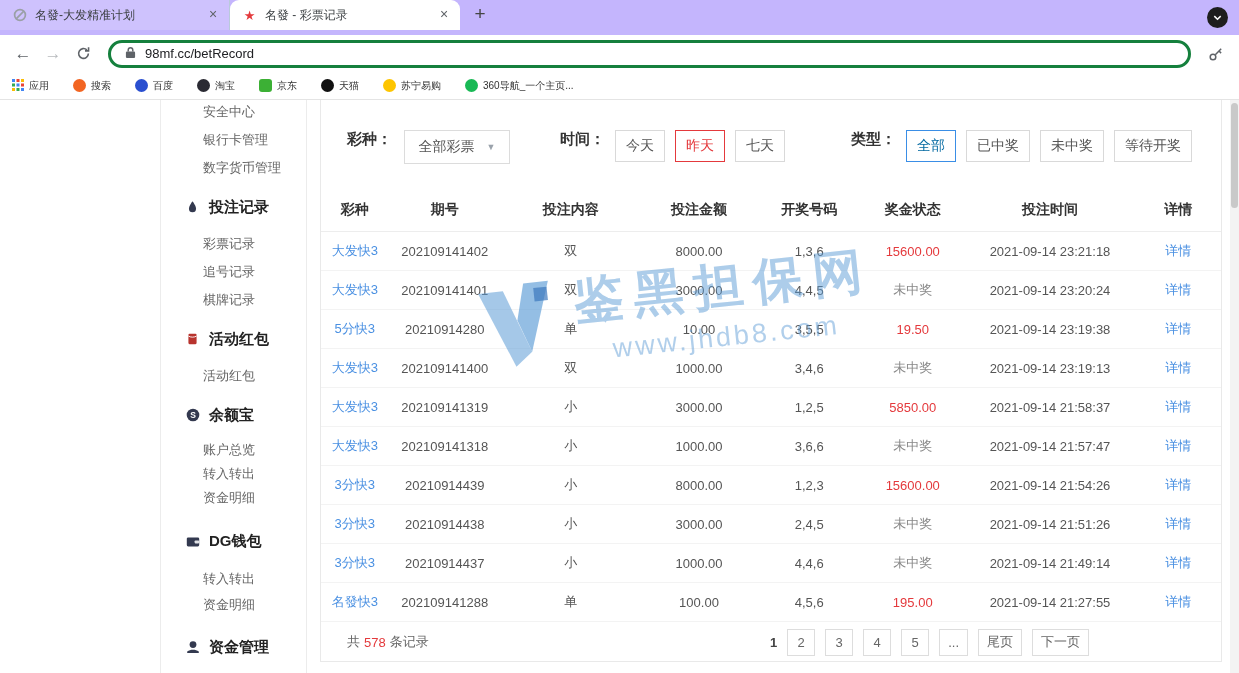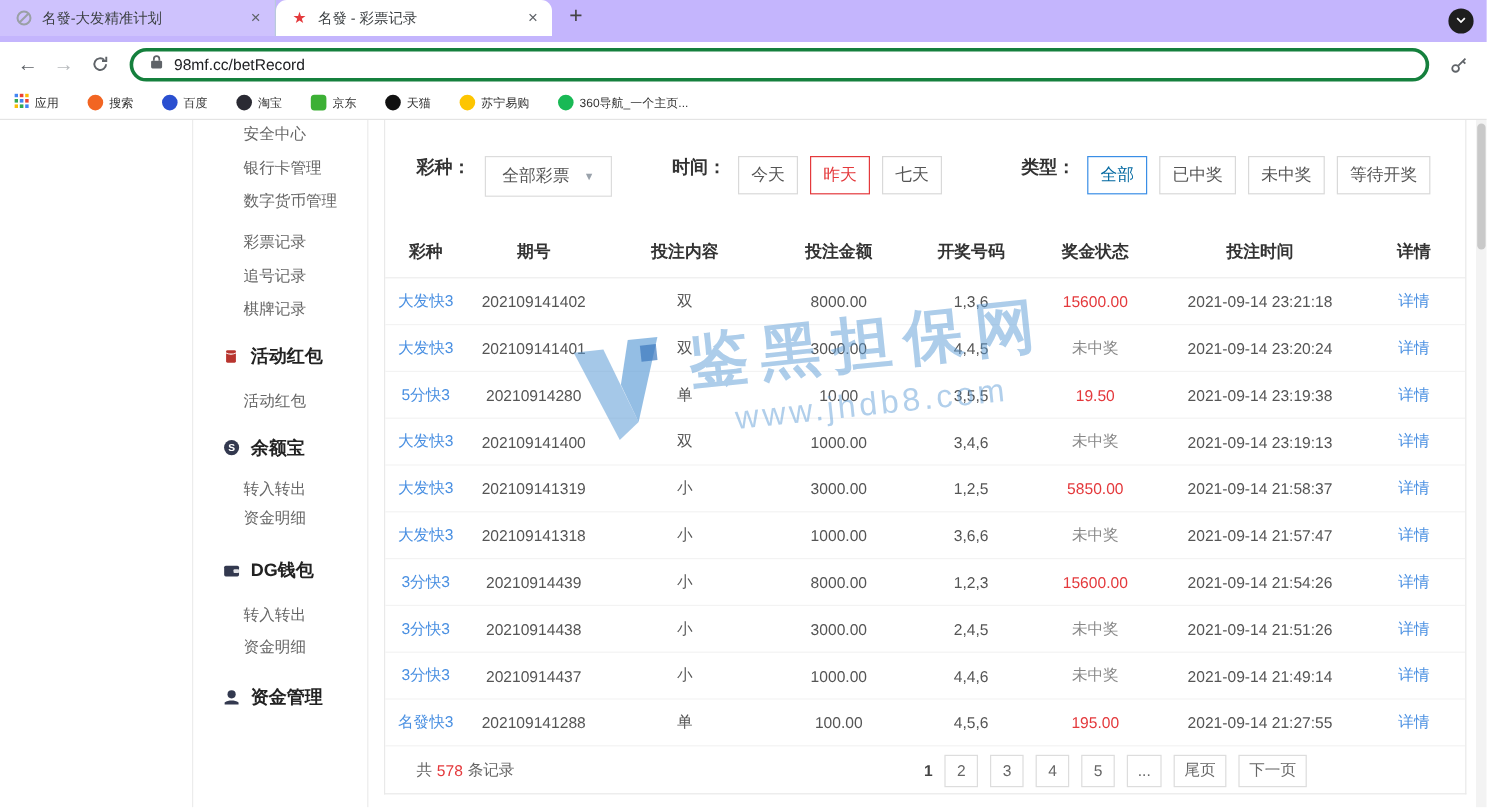--- a/index.html
+++ b/index.html
@@ -171,20 +171,28 @@
   </div>
 </div>
 
 <div class="page">
 
   <div class="sidebar">
     <div class="side-sub" style="margin-top:-2px"><span>安全中心</span></div>
     <div class="side-sub"><span>银行卡管理</span></div>
     <div class="side-sub"><span>数字货币管理</span></div>
 
+    <div class="side-header">
+      <span class="sicon">
+        <svg width="13" height="14" viewBox="0 0 14 14">
+            <path d="M7 0.8C7 0.8 3.2 5.8 3.2 8.8a3.8 3.8 0 0 0 7.6 0C10.8 5.8 7 0.8 7 0.8z" fill="#33394f"></path>
+          </svg>
+      </span>
+      <span>投注记录</span>
+    </div>
     <div class="side-sub" style="margin-top:6px"><span>彩票记录</span></div>
     <div class="side-sub"><span>追号记录</span></div>
     <div class="side-sub"><span>棋牌记录</span></div>
 
     <div class="side-header">
       <span class="sicon">
         <svg width="13" height="14" viewBox="0 0 14 14">
             <rect x="2.6" y="1.4" width="8.8" height="11.2" rx="1.2" fill="#b8342e"></rect>
             <path d="M2.6 3.8c2.2 1.6 6.6 1.6 8.8 0" stroke="#fff" stroke-width="1" fill="none"></path>
           </svg>
@@ -195,20 +203,21 @@
 
     <div class="side-header">
       <span class="sicon">
         <svg width="14" height="14" viewBox="0 0 14 14">
             <circle cx="7" cy="7" r="6.3" fill="#33394f"></circle>
             <text x="7" y="10" font-size="8.5" font-weight="bold" fill="#fff" text-anchor="middle">S</text>
           </svg>
       </span>
       <span>余额宝</span>
     </div>
+    <div class="side-sub" style="margin-top:8px;height:24px;line-height:24px"><span>账户总览</span></div>
     <div class="side-sub" style="height:24px;line-height:24px"><span>转入转出</span></div>
     <div class="side-sub" style="height:24px;line-height:24px"><span>资金明细</span></div>
 
     <div class="side-header" style="margin-top:16px">
       <span class="sicon">
         <svg width="14" height="13" viewBox="0 0 14 13">
             <rect x="0.8" y="2.4" width="12.4" height="9" rx="1.4" fill="#33394f"></rect>
             <rect x="8.6" y="5.4" width="4.6" height="3" rx="0.8" fill="#fff" opacity="0.85"></rect>
           </svg>
       </span>

